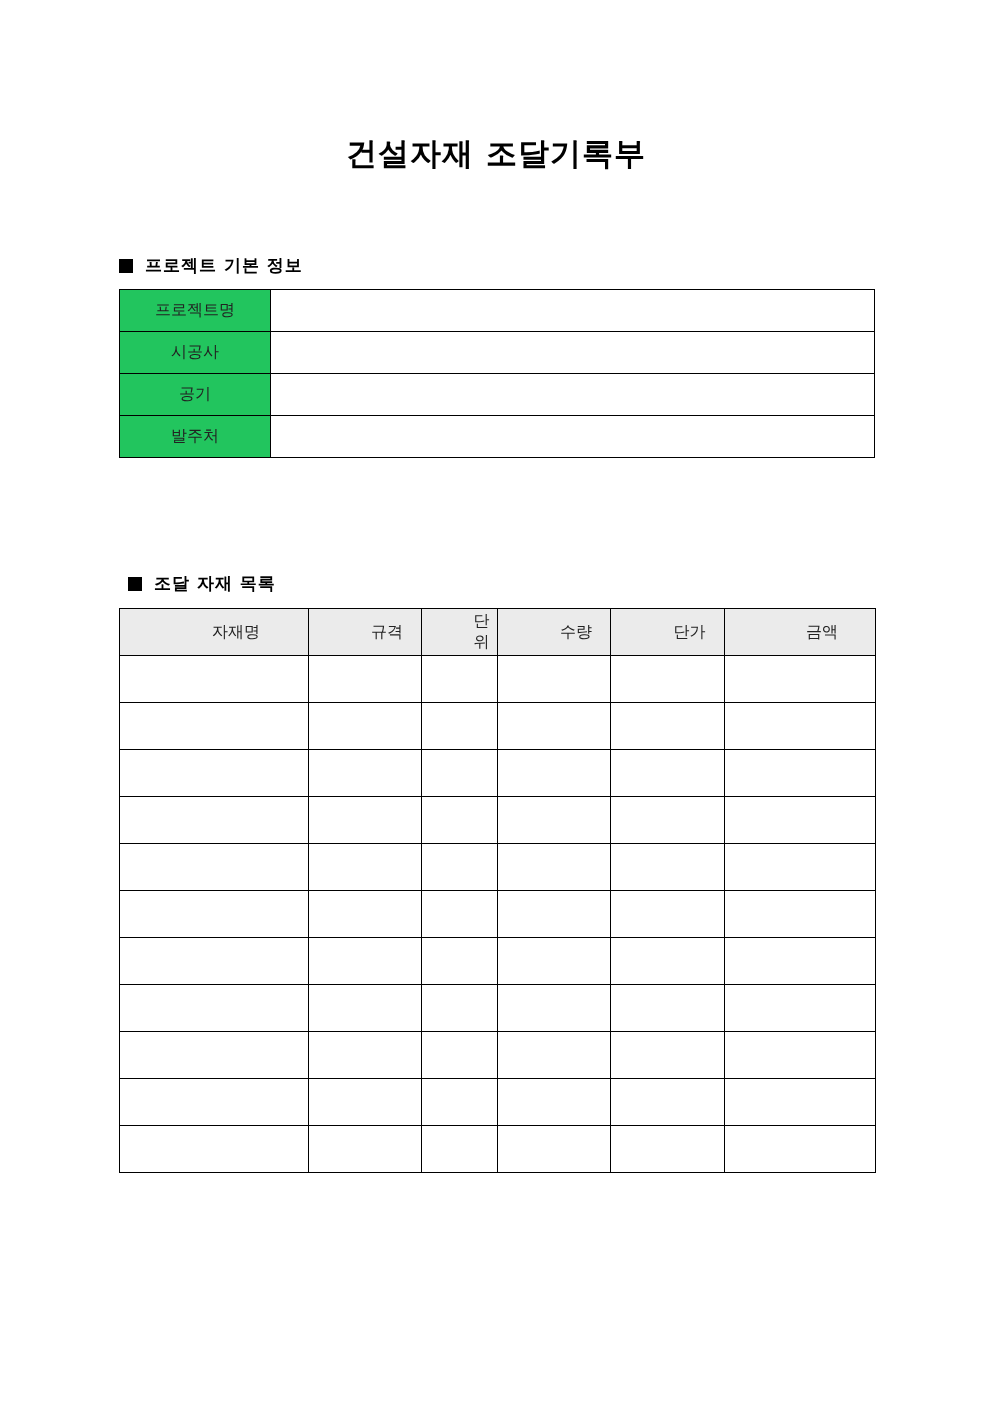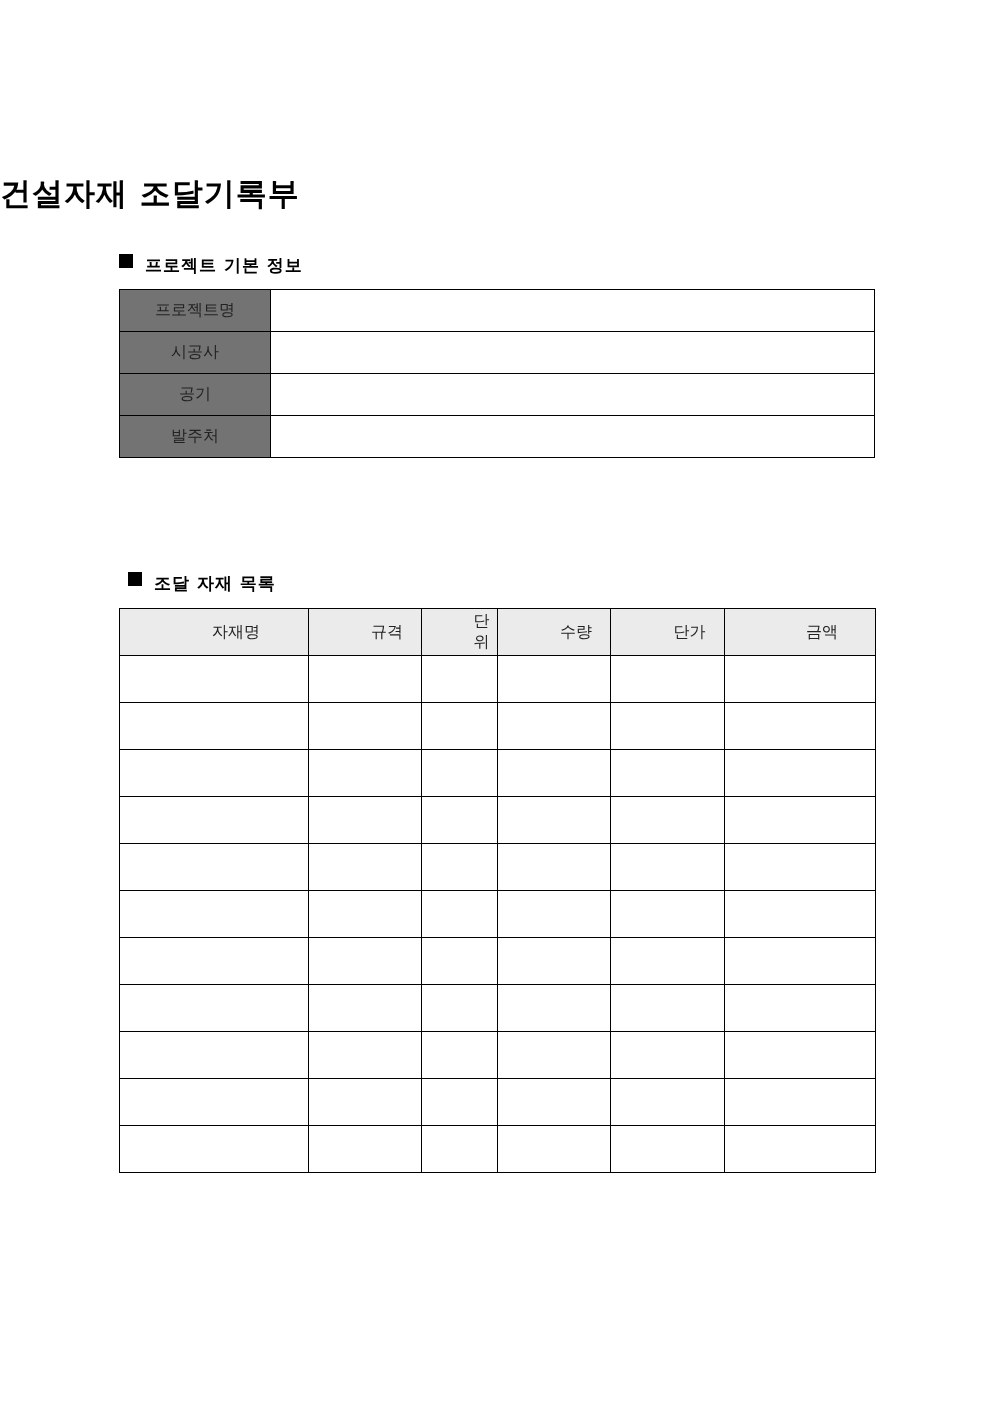--- a/index.html
+++ b/index.html
@@ -1,23 +1,23 @@
 <!DOCTYPE html>
 <html><head>
   <meta charset="utf-8">
   <style>
     html, body { margin: 0; padding: 0; background: #ffffff; }
     body { width: 992px; height: 1403px; position: relative; font-family: "DejaVu Sans", sans-serif; color: #000; }
-    .title { position: absolute; top: 133px; left: 0; width: 992px; text-align: left; font-size: 31px; font-weight: bold; letter-spacing: 1px; margin-top: 40px; }
-    .section-heading { position: absolute; left: 119px; font-size: 17px; font-weight: bold; letter-spacing: 1px; display: flex; align-items: flex-start; }
+    .title { position: absolute; top: 133px; left: 0; width: 992px; text-align: center; font-size: 31px; font-weight: bold; letter-spacing: 1px; }
+    .section-heading { position: absolute; left: 119px; font-size: 17px; font-weight: bold; letter-spacing: 1px; display: flex; align-items: center; }
     .bullet { display: inline-block; width: 14px; height: 14px; background: #000; margin-right: 12px; }
     table { border-collapse: collapse; position: absolute; left: 119px; width: 756px; table-layout: fixed; }
     td, th { border: 1.5px solid #000; font-size: 16px; font-weight: normal; text-align: center; padding: 0; }
     .info td { height: 41px; }
-    .info td.label { background: #737373; width: 150px; color: #222; margin-top: 8px; }
+    .info td.label { background: #22c55e; width: 150px; color: #222; margin-top: 8px; }
     .mat th { background: #ebebeb; height: 46px; color: #222; padding-left: 44px; }
     .mat td { height: 46px; }
   </style>
 </head>
 <body>
 
 <div class="title">건설자재 조달기록부</div>
 
 <div class="section-heading" style="top:254px;">
   <span class="bullet"></span>

